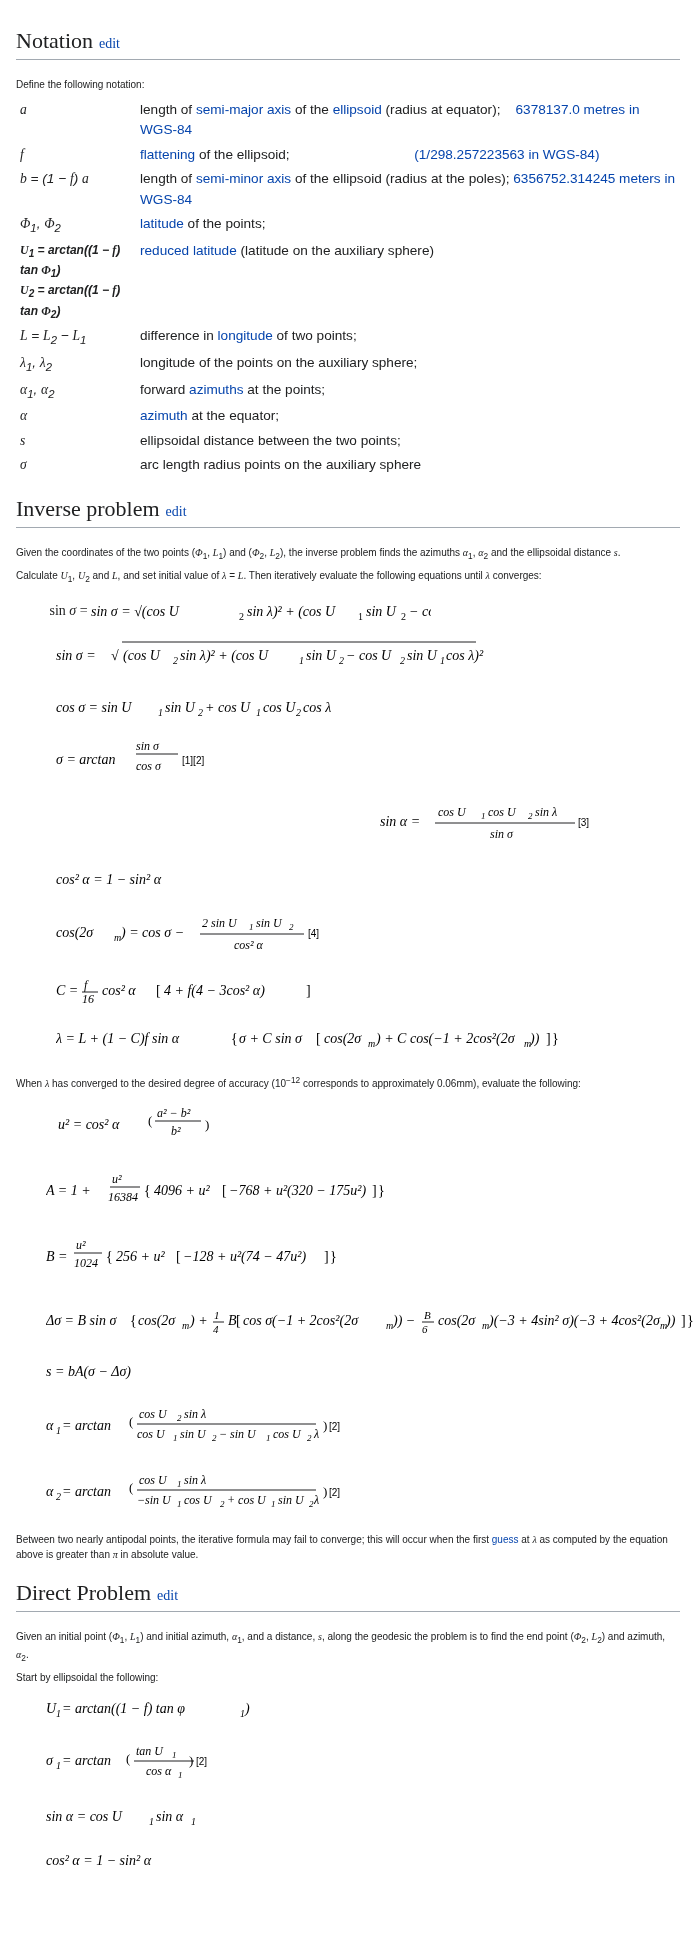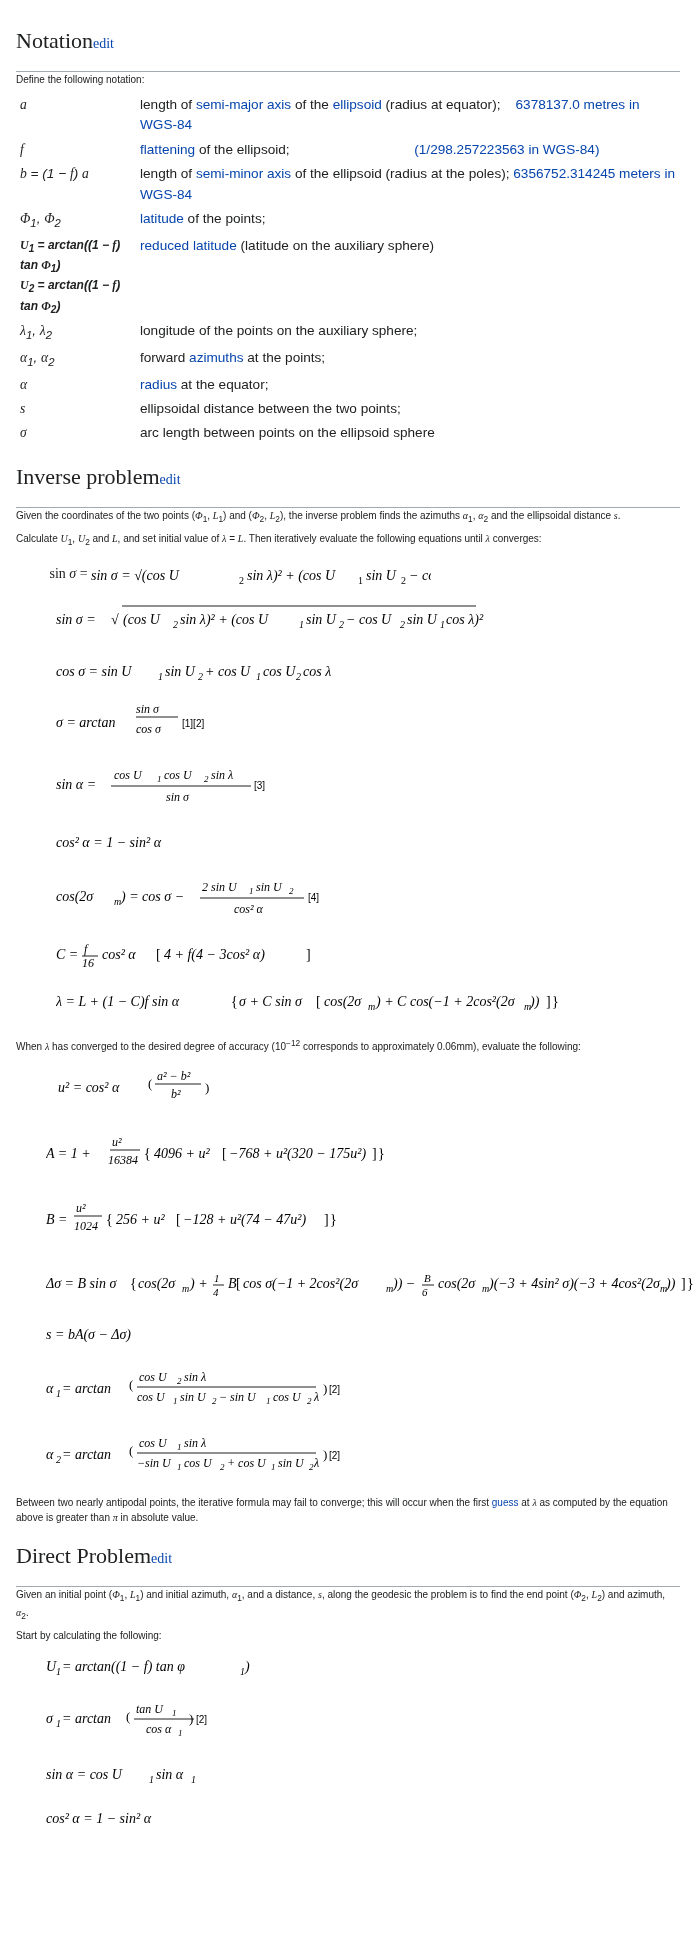--- a/index.html
+++ b/index.html
@@ -17,24 +17,25 @@
       font-size: 22px;
       font-weight: normal;
       border-bottom: 1px solid #a2a9b1;
       margin-bottom: 6px;
       margin-top: 14px;
       padding-bottom: 2px;
     }
     .section-title {
       display: flex;
       align-items: baseline;
+      gap: 6px;
       border-bottom: 1px solid #a2a9b1;
-      margin-bottom: 0;
+      margin-bottom: 17px;
       margin-top: 14px;
-      padding-bottom: 14px;
+      padding-bottom: 2px;
     }
     .section-title h2 {
       border-bottom: none;
       margin: 0;
       padding: 0;
     }
     p { margin-bottom: 6px; font-family: sans-serif; font-size: 10px; }
     .notation-table { width: 100%; border-collapse: collapse; margin-bottom: 10px; font-family: sans-serif; font-size: 13.6px; }
     .notation-table td { padding: 2px 4px; vertical-align: top; }
     .notation-table td:first-child { width: 120px; font-style: italic; }
@@ -76,38 +77,42 @@
         <td><a href="#">latitude</a> of the points;</td>
       </tr>
       <tr>
         <td style="font-size:12px;font-weight:bold;">
           <span class="math-italic">U</span><sub>1</sub> = arctan((1 − <span class="math-italic">f</span>) tan <span class="math-italic">Φ</span><sub>1</sub>)<br>
           <span class="math-italic">U</span><sub>2</sub> = arctan((1 − <span class="math-italic">f</span>) tan <span class="math-italic">Φ</span><sub>2</sub>)
         </td>
         <td><a href="#">reduced latitude</a> (latitude on the auxiliary sphere)</td>
       </tr>
       <tr>
+        <td><span class="math-italic">L</span> = <span class="math-italic">L</span><sub>2</sub> − <span class="math-italic">L</span><sub>1</sub></td>
+        <td>difference in <a href="#">longitude</a> of two points;</td>
+      </tr>
+      <tr>
         <td><span class="math-italic">λ</span><sub>1</sub>, <span class="math-italic">λ</span><sub>2</sub></td>
         <td>longitude of the points on the auxiliary sphere;</td>
       </tr>
       <tr>
         <td><span class="math-italic">α</span><sub>1</sub>, <span class="math-italic">α</span><sub>2</sub></td>
         <td>forward <a href="#">azimuths</a> at the points;</td>
       </tr>
       <tr>
         <td><span class="math-italic">α</span></td>
-        <td><a href="#">radius</a> at the equator;</td>
+        <td><a href="#">azimuth</a> at the equator;</td>
       </tr>
       <tr>
         <td><span class="math-italic">s</span></td>
         <td>ellipsoidal distance between the two points;</td>
       </tr>
       <tr>
         <td><span class="math-italic">σ</span></td>
-        <td>arc length between points on the ellipsoid sphere</td>
+        <td>arc length radius points on the auxiliary sphere</td>
       </tr>
     </tbody>
   </table>
 </div>
 
 <div>
   <div class="section-title">
     <h2>Inverse problem</h2>
     <span class="edit-link"><a href="#">edit</a></span>
   </div>
@@ -172,21 +177,21 @@
     <div style="margin-bottom: 4px;">
       <svg width="200" height="44" viewBox="0 0 200 44">
         <text x="0" y="28" font-family="'Linux Libertine', Georgia, serif" font-size="14" font-style="italic">σ = arctan</text>
         <text x="80" y="14" font-family="'Linux Libertine', Georgia, serif" font-size="12" font-style="italic">sin σ</text>
         <line x1="80" y1="18" x2="122" y2="18" stroke="#202122" stroke-width="1"></line>
         <text x="80" y="34" font-family="'Linux Libertine', Georgia, serif" font-size="12" font-style="italic">cos σ</text>
         <text x="126" y="28" font-family="sans-serif" font-size="10">[1][2]</text>
       </svg>
     </div>
 
-    <div style="margin-bottom: 4px;">
+    <div style="margin-bottom: 4px; text-align: right;">
       <svg width="300" height="50" viewBox="0 0 300 50">
         <text x="0" y="30" font-family="'Linux Libertine', Georgia, serif" font-size="14" font-style="italic">sin α = </text>
 
         <text x="58" y="20" font-family="'Linux Libertine', Georgia, serif" font-size="12" font-style="italic">cos U</text>
         <text x="101" y="23" font-family="'Linux Libertine', Georgia, serif" font-size="9" font-style="italic">1</text>
         <text x="108" y="20" font-family="'Linux Libertine', Georgia, serif" font-size="12" font-style="italic"> cos U</text>
         <text x="148" y="23" font-family="'Linux Libertine', Georgia, serif" font-size="9" font-style="italic">2</text>
         <text x="155" y="20" font-family="'Linux Libertine', Georgia, serif" font-size="12" font-style="italic"> sin λ</text>
         <line x1="55" y1="27" x2="195" y2="27" stroke="#202122" stroke-width="1"></line>
         <text x="110" y="42" font-family="'Linux Libertine', Georgia, serif" font-size="12" font-style="italic">sin σ</text>
@@ -379,21 +384,21 @@
 </div>
 
 <div>
   <div class="section-title">
     <h2>Direct Problem</h2>
     <span class="edit-link"><a href="#">edit</a></span>
   </div>
 
   <p>Given an initial point (<span class="math-italic">Φ</span><sub>1</sub>, <span class="math-italic">L</span><sub>1</sub>) and initial azimuth, <span class="math-italic">α</span><sub>1</sub>, and a distance, <span class="math-italic">s</span>, along the geodesic the problem is to find the end point (<span class="math-italic">Φ</span><sub>2</sub>, <span class="math-italic">L</span><sub>2</sub>) and azimuth, <span class="math-italic">α</span><sub>2</sub>.</p>
 
-  <p>Start by calculating the following:</p>
+  <p>Start by ellipsoidal the following:</p>
 
   <div style="margin-left: 30px; font-family: 'Linux Libertine', Georgia, serif; font-size: 14px; line-height: 2.0;">
 
     <div style="margin-bottom:4px;">
       <svg width="280" height="30" viewBox="0 0 280 30">
         <text x="0" y="22" font-family="'Linux Libertine', Georgia, serif" font-size="14" font-style="italic">U</text>
         <text x="10" y="26" font-family="'Linux Libertine', Georgia, serif" font-size="10" font-style="italic">1</text>
         <text x="16" y="22" font-family="'Linux Libertine', Georgia, serif" font-size="14" font-style="italic"> = arctan((1 − f) tan φ</text>
         <text x="194" y="26" font-family="'Linux Libertine', Georgia, serif" font-size="10" font-style="italic">1</text>
         <text x="199" y="22" font-family="'Linux Libertine', Georgia, serif" font-size="14" font-style="italic">)</text>

